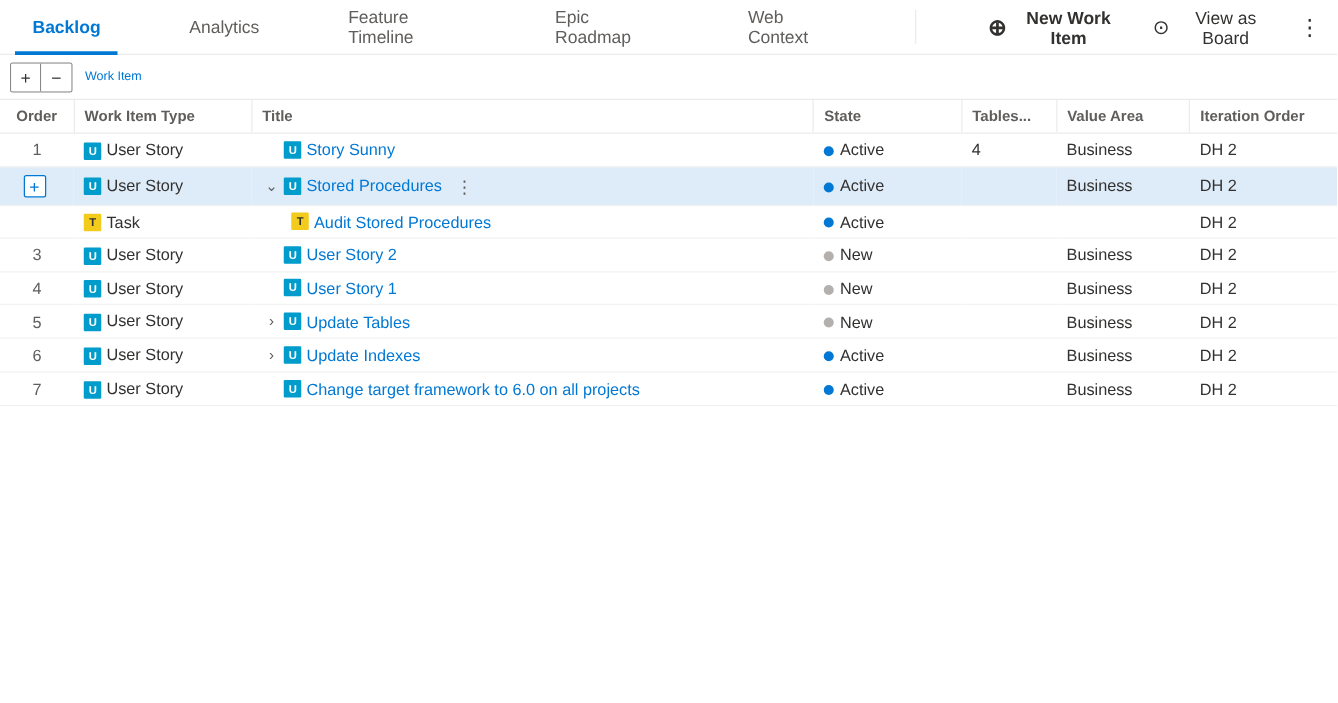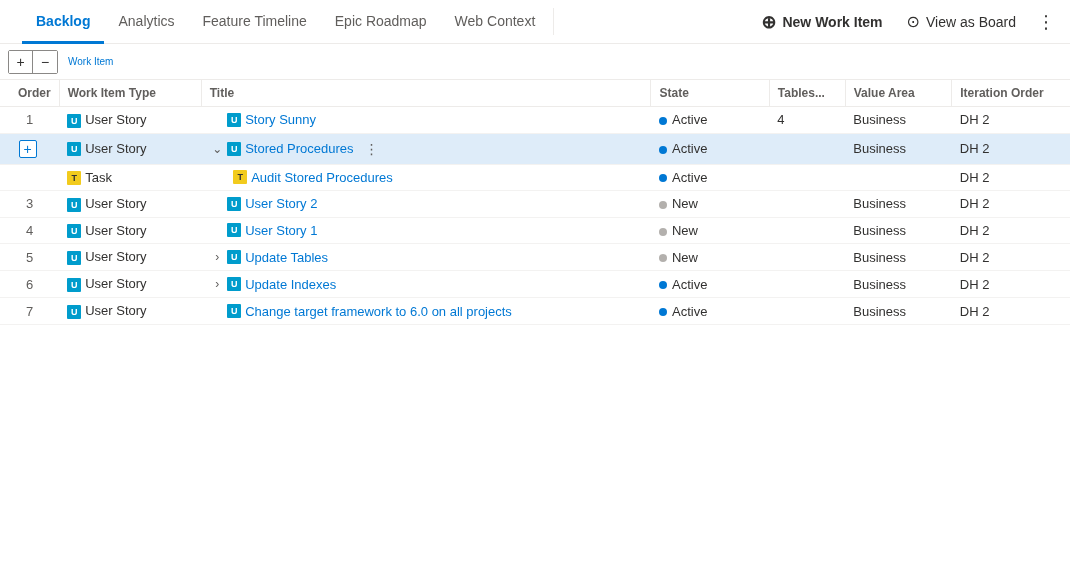--- a/index.html
+++ b/index.html
@@ -4,21 +4,22 @@
   <style>
     * { box-sizing: border-box; margin: 0; padding: 0; }
     body { font-family: 'Segoe UI', sans-serif; font-size: 13px; color: #323130; background: #fff; overflow: hidden; }
 
     
     .top-nav {
       display: flex;
       align-items: stretch;
       height: 44px;
       border-bottom: 1px solid #edebe9;
-      padding: 0 0 0 22px;
+      padding: 0 0 0 12px;
+      gap: 43px;
     }
     .nav-tab {
       display: flex;
       align-items: center;
       padding: 0 14px;
       cursor: pointer;
       color: #605e5c;
       font-size: 14px;
       border-bottom: 3px solid transparent;
       position: relative;
@@ -112,21 +113,21 @@
       user-select: none;
     }
     th:last-child { border-right: none; }
     td {
       padding: 5px 8px;
       border-bottom: 1px solid #f3f2f1;
       white-space: nowrap;
       vertical-align: middle;
     }
     tr.selected td { background: #deecf9; }
-    .col-order { width: 50px; text-align: right; }
+    .col-order { width: 50px; text-align: center; }
     .col-type { width: 120px; }
     .col-title { width: 380px; }
     .col-state { width: 100px; }
     .col-story { width: 60px; }
     .col-value { width: 90px; }
     .col-iter { width: 80px; }
 
     .state-dot {
       display: inline-block;
       width: 8px; height: 8px;

